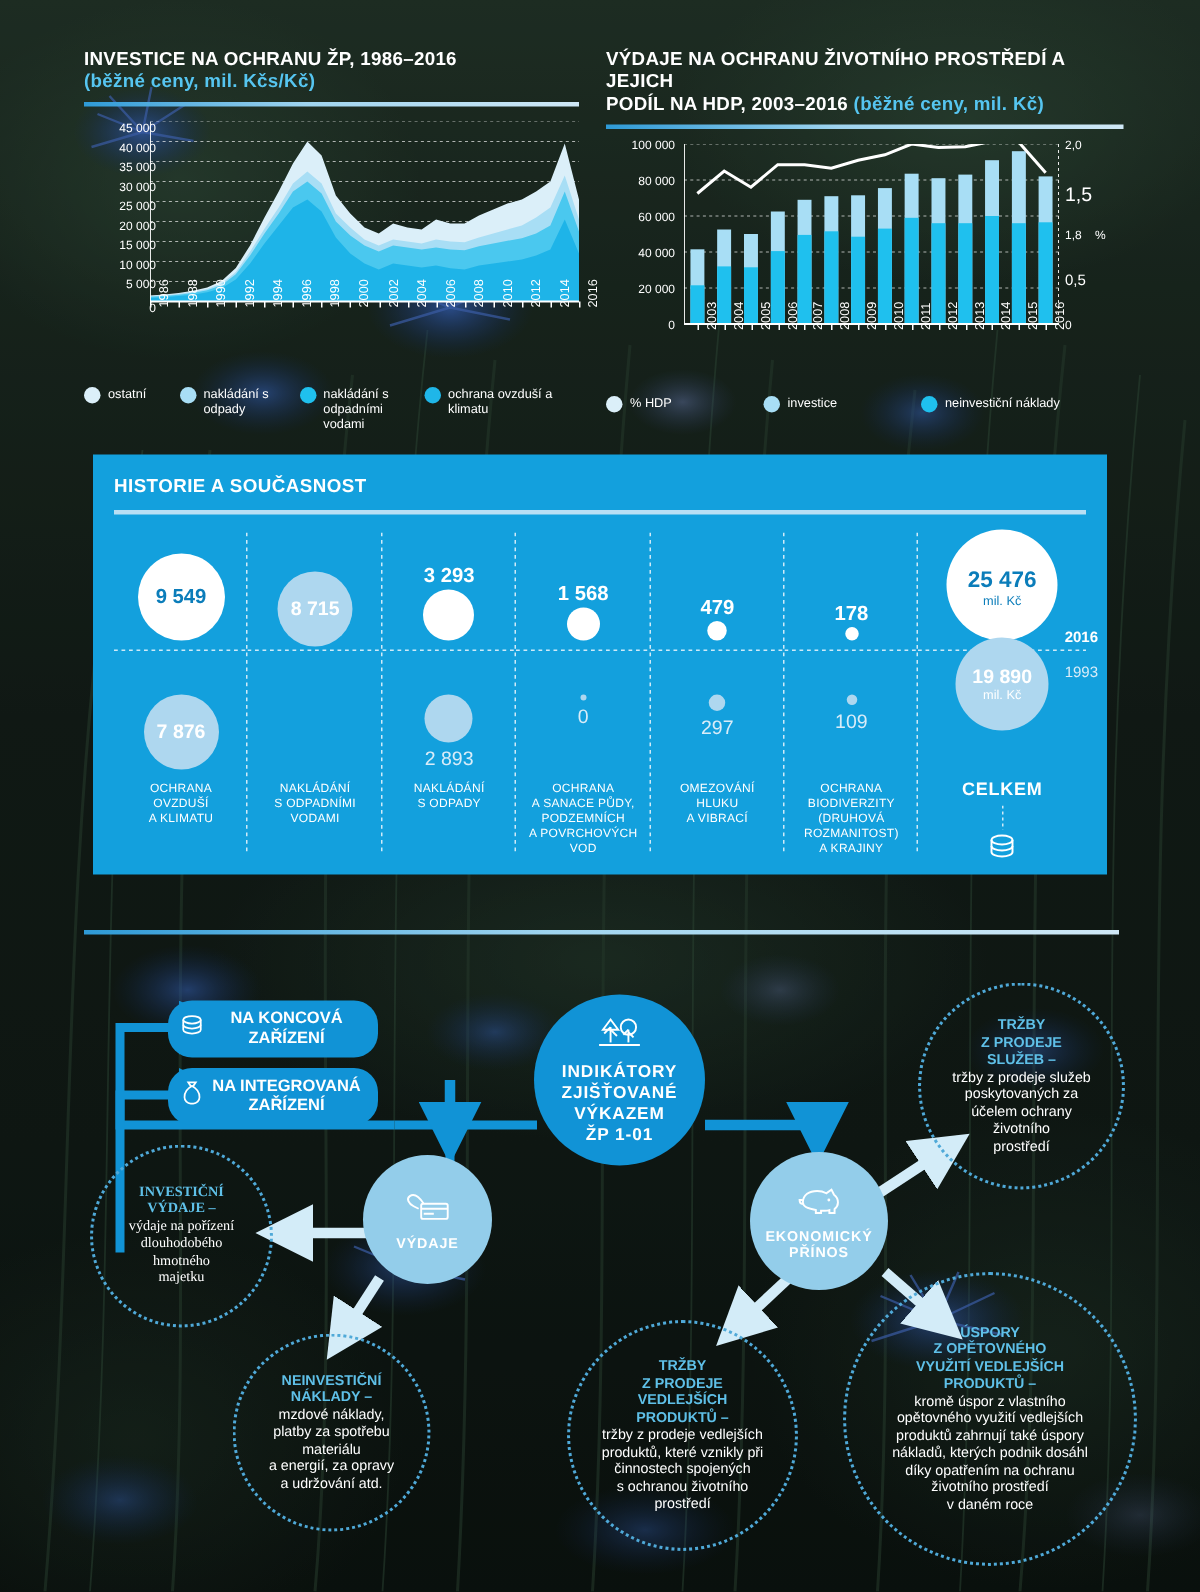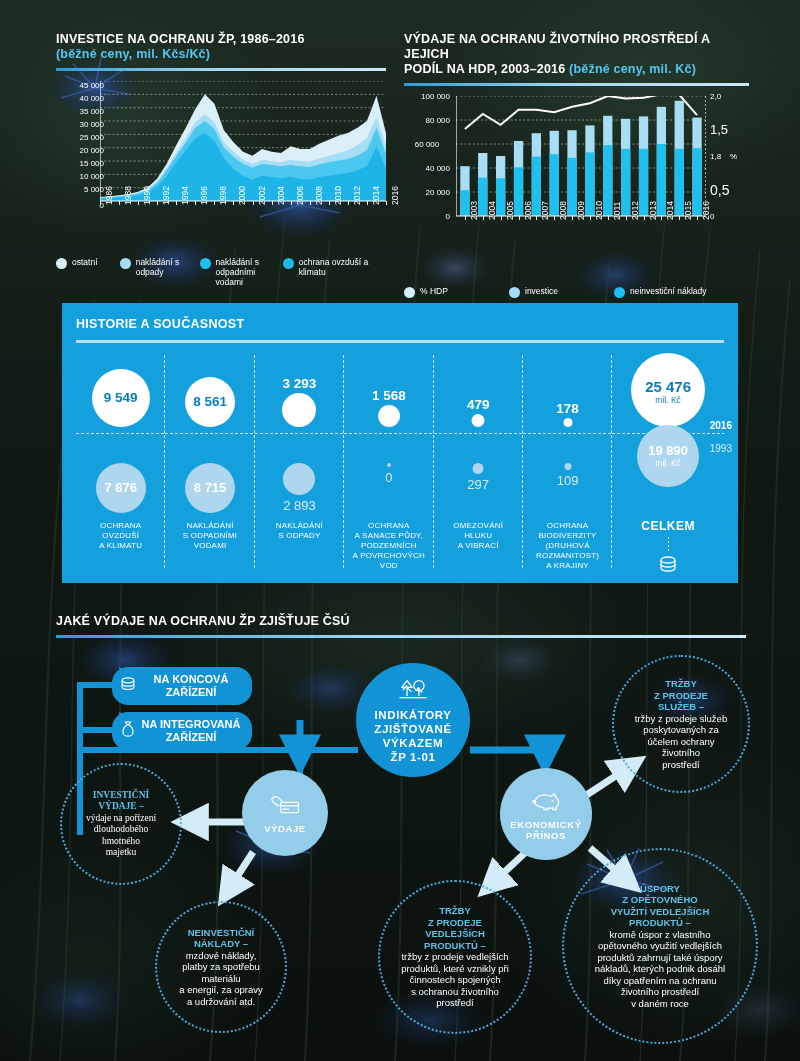--- a/index.html
+++ b/index.html
@@ -309,21 +309,21 @@
       <span>VÝDAJE NA OCHRANU ŽIVOTNÍHO PROSTŘEDÍ A JEJICH</span><br>
       <span>PODÍL NA HDP, 2003–2016 </span><span class="sub">(běžné ceny, mil.  Kč)</span>
     </div>
     <div class="rule"></div>
 
     <div id="c2plot">
       <div id="c2y">
           <div style="position: absolute; left: 0px; width: 46px; text-align: right; top: 116px; color: rgb(255, 255, 255); font-size: 8px;">0</div>
           <div style="position: absolute; left: 0px; width: 46px; text-align: right; top: 92px; color: rgb(255, 255, 255); font-size: 8px;">20 000</div>
           <div style="position: absolute; left: 0px; width: 46px; text-align: right; top: 68px; color: rgb(255, 255, 255); font-size: 8px;">40 000</div>
-          <div style="position: absolute; left: 0px; width: 46px; text-align: center; top: 44px; color: rgb(255, 255, 255); font-size: 8px;">60 000</div>
+          <div style="position: absolute; left: 0px; width: 46px; text-align: right; top: 44px; color: rgb(255, 255, 255); font-size: 8px;">60 000</div>
           <div style="position: absolute; left: 0px; width: 46px; text-align: right; top: 20px; color: rgb(255, 255, 255); font-size: 8px;">80 000</div>
           <div style="position: absolute; left: 0px; width: 46px; text-align: right; top: -4px; color: rgb(255, 255, 255); font-size: 8px;">100 000</div>
         </div>
       <div class="c2wrap">
         <svg id="c2svg" viewBox="0 0 250 128" preserveAspectRatio="none">
             <line x1="0" y1="96.0" x2="250" y2="96.0" stroke="#ffffff" stroke-width="0.7" stroke-dasharray="2,2.2" opacity="0.65"></line>
             <line x1="0" y1="72.0" x2="250" y2="72.0" stroke="#ffffff" stroke-width="0.7" stroke-dasharray="2,2.2" opacity="0.65"></line>
             <line x1="0" y1="48.0" x2="250" y2="48.0" stroke="#ffffff" stroke-width="0.7" stroke-dasharray="2,2.2" opacity="0.65"></line>
             <line x1="0" y1="24.0" x2="250" y2="24.0" stroke="#ffffff" stroke-width="0.7" stroke-dasharray="2,2.2" opacity="0.65"></line>
             <line x1="0" y1="0.0" x2="250" y2="0.0" stroke="#ffffff" stroke-width="0.7" stroke-dasharray="2,2.2" opacity="0.65"></line>
@@ -356,21 +356,21 @@
             <rect x="236.4" y="21.6" width="9.3" height="98.4" fill="#a8def5"></rect>
             <rect x="236.4" y="52.2" width="9.3" height="67.8" fill="#1fc0ee"></rect>
             <path d="M8.9 33.0 L26.8 18.0 L44.6 28.8 L62.5 13.8 L80.4 13.8 L98.2 16.2 L116.1 10.8 L133.9 7.2 L151.8 0.0 L169.6 2.4 L187.5 1.8 L205.4 -1.8 L223.2 -1.2 L241.1 19.2 " fill="none" stroke="#ffffff" stroke-width="2"></path>
             <line x1="0" y1="120" x2="250" y2="120" stroke="#ffffff" stroke-width="1.2"></line>
             <line x1="0" y1="0" x2="0" y2="120" stroke="#ffffff" stroke-width="1.2"></line>
             <line x1="250" y1="0" x2="250" y2="120" stroke="#ffffff" stroke-width="1.2" stroke-dasharray="2,2"></line>
           </svg>
       </div>
       <div id="c2y2">
           <div style="position: absolute; left: 306px; top: 116px; color: rgb(255, 255, 255); font-size: 8px;">0</div>
-          <div style="position: absolute; left: 306px; top: 86px; color: rgb(255, 255, 255); font-size: 14px;">0,5</div>
+          <div style="position: absolute; left: 306px; top: 86px; color: rgb(255, 255, 255); font-size: 10px;">0,5</div>
           <div style="position: absolute; left: 306px; top: 56px; color: rgb(255, 255, 255); font-size: 8px;">1,8</div>
           <div style="position: absolute; left: 306px; top: 26px; color: rgb(255, 255, 255); font-size: 13px;">1,5</div>
           <div style="position: absolute; left: 306px; top: -4px; color: rgb(255, 255, 255); font-size: 8px;">2,0</div>
           <div style="position: absolute; left: 326px; top: 56px; color: rgb(255, 255, 255); font-size: 8px;">%</div>
         </div>
       <div id="c2x">
           <div class="xrot" style="left: 64.9286px; top: 124px;">2003</div>
           <div style="position: absolute; left: 60.9286px; top: 120px; width: 1px; height: 4px; background: rgb(255, 255, 255);"></div>
           <div class="xrot" style="left: 82.7857px; top: 124px;">2004</div>
           <div style="position: absolute; left: 78.7857px; top: 120px; width: 1px; height: 4px; background: rgb(255, 255, 255);"></div>
@@ -394,21 +394,21 @@
           <div style="position: absolute; left: 239.5px; top: 120px; width: 1px; height: 4px; background: rgb(255, 255, 255);"></div>
           <div class="xrot" style="left: 261.357px; top: 124px;">2014</div>
           <div style="position: absolute; left: 257.357px; top: 120px; width: 1px; height: 4px; background: rgb(255, 255, 255);"></div>
           <div class="xrot" style="left: 279.214px; top: 124px;">2015</div>
           <div style="position: absolute; left: 275.214px; top: 120px; width: 1px; height: 4px; background: rgb(255, 255, 255);"></div>
           <div class="xrot" style="left: 297.071px; top: 124px;">2016</div>
           <div style="position: absolute; left: 293.071px; top: 120px; width: 1px; height: 4px; background: rgb(255, 255, 255);"></div>
         </div>
     </div>
 
-    <div class="legend" style="margin-top:40px;">
+    <div class="legend" style="margin-top:17px;">
       <div class="lg" style="width:95px;">
         <span class="lgdot" style="background:#dbeff9"></span>
         <span class="lgtxt">% HDP</span>
       </div>
       <div class="lg" style="width:95px;">
         <span class="lgdot" style="background:#a8def5"></span>
         <span class="lgtxt">investice</span>
       </div>
       <div class="lg">
         <span class="lgdot" style="background:#1fc0ee"></span>
@@ -427,24 +427,20 @@
             <div class="numA" style="top:39px;">9 549</div>
           </div>
           <div class="hline"></div>
           <div class="rowB">
             <div class="bub bubB" style="width:50px;height:50px;top:30px;"></div>
             <div class="numB" style="top:47px;">7 876</div>
           </div>
           <div class="catlab">OCHRANA<br>OVZDUŠÍ<br>A KLIMATU</div>
         </div>
         <div class="col sep">
-          <div class="rowA">
-            <div class="bub bubA" style="width:50px;height:50px;top:26px;"></div>
-            <div class="numA" style="top:43px;">8 561</div>
-          </div>
           <div class="hline"></div>
           <div class="rowB">
             <div class="bub bubB" style="width:50px;height:50px;top:30px;"></div>
             <div class="numB" style="top:47px;">8 715</div>
           </div>
           <div class="catlab">NAKLÁDÁNÍ<br>S ODPADNÍMI<br>VODAMI</div>
         </div>
         <div class="col sep">
           <div class="rowA">
             <div class="bub bubA" style="width:34px;height:34px;top:42px;"></div>
@@ -514,21 +510,20 @@
           </div>
         </div>
       </div>
   <div class="yearlab" style="top: 117px;">2016</div>
       <div class="yearlab old" style="top: 140px;">1993</div>
     </div>
 
   <div id="flow">
 
     <div id="flowtitle">
-      <div class="sec-title">JAKÉ VÝDAJE NA OCHRANU ŽP ZJIŠŤUJE ČSÚ</div>
       <div class="rule"></div>
     </div>
 
     <svg id="flowsvg" viewBox="0 0 800 461">
       <defs>
         <marker id="ah" viewBox="0 0 10 10" refX="8" refY="5" markerWidth="6" markerHeight="6" orient="auto">
           <path d="M0 0 L10 5 L0 10 z" fill="#1193d6"></path>
         </marker>
         <marker id="ahw" viewBox="0 0 10 10" refX="8" refY="5" markerWidth="5.5" markerHeight="5.5" orient="auto">
           <path d="M0 0 L10 5 L0 10 z" fill="#d3ecf8"></path>
@@ -628,21 +623,21 @@
       <div class="inner">
         <span class="dc-h" style="white-space:pre-line">INVESTIČNÍ
 VÝDAJE –</span>
         <span class="dc-b" style="white-space:pre-line">výdaje na pořízení
 dlouhodobého
 hmotného
 majetku</span>
       </div>
     </div>
 
-    <div class="dotcircle" style="left:155px; top:301px; width:132px; height:132px;align-items:center;">
+    <div class="dotcircle" style="left:155px; top:289px; width:132px; height:132px;align-items:center;">
       <div class="inner">
         <span class="dc-h" style="white-space:pre-line">NEINVESTIČNÍ
 NÁKLADY –</span>
         <span class="dc-b" style="white-space:pre-line">mzdové náklady,
 platby za spotřebu
 materiálu
 a energií, za opravy
 a udržování atd.</span>
       </div>
     </div>

